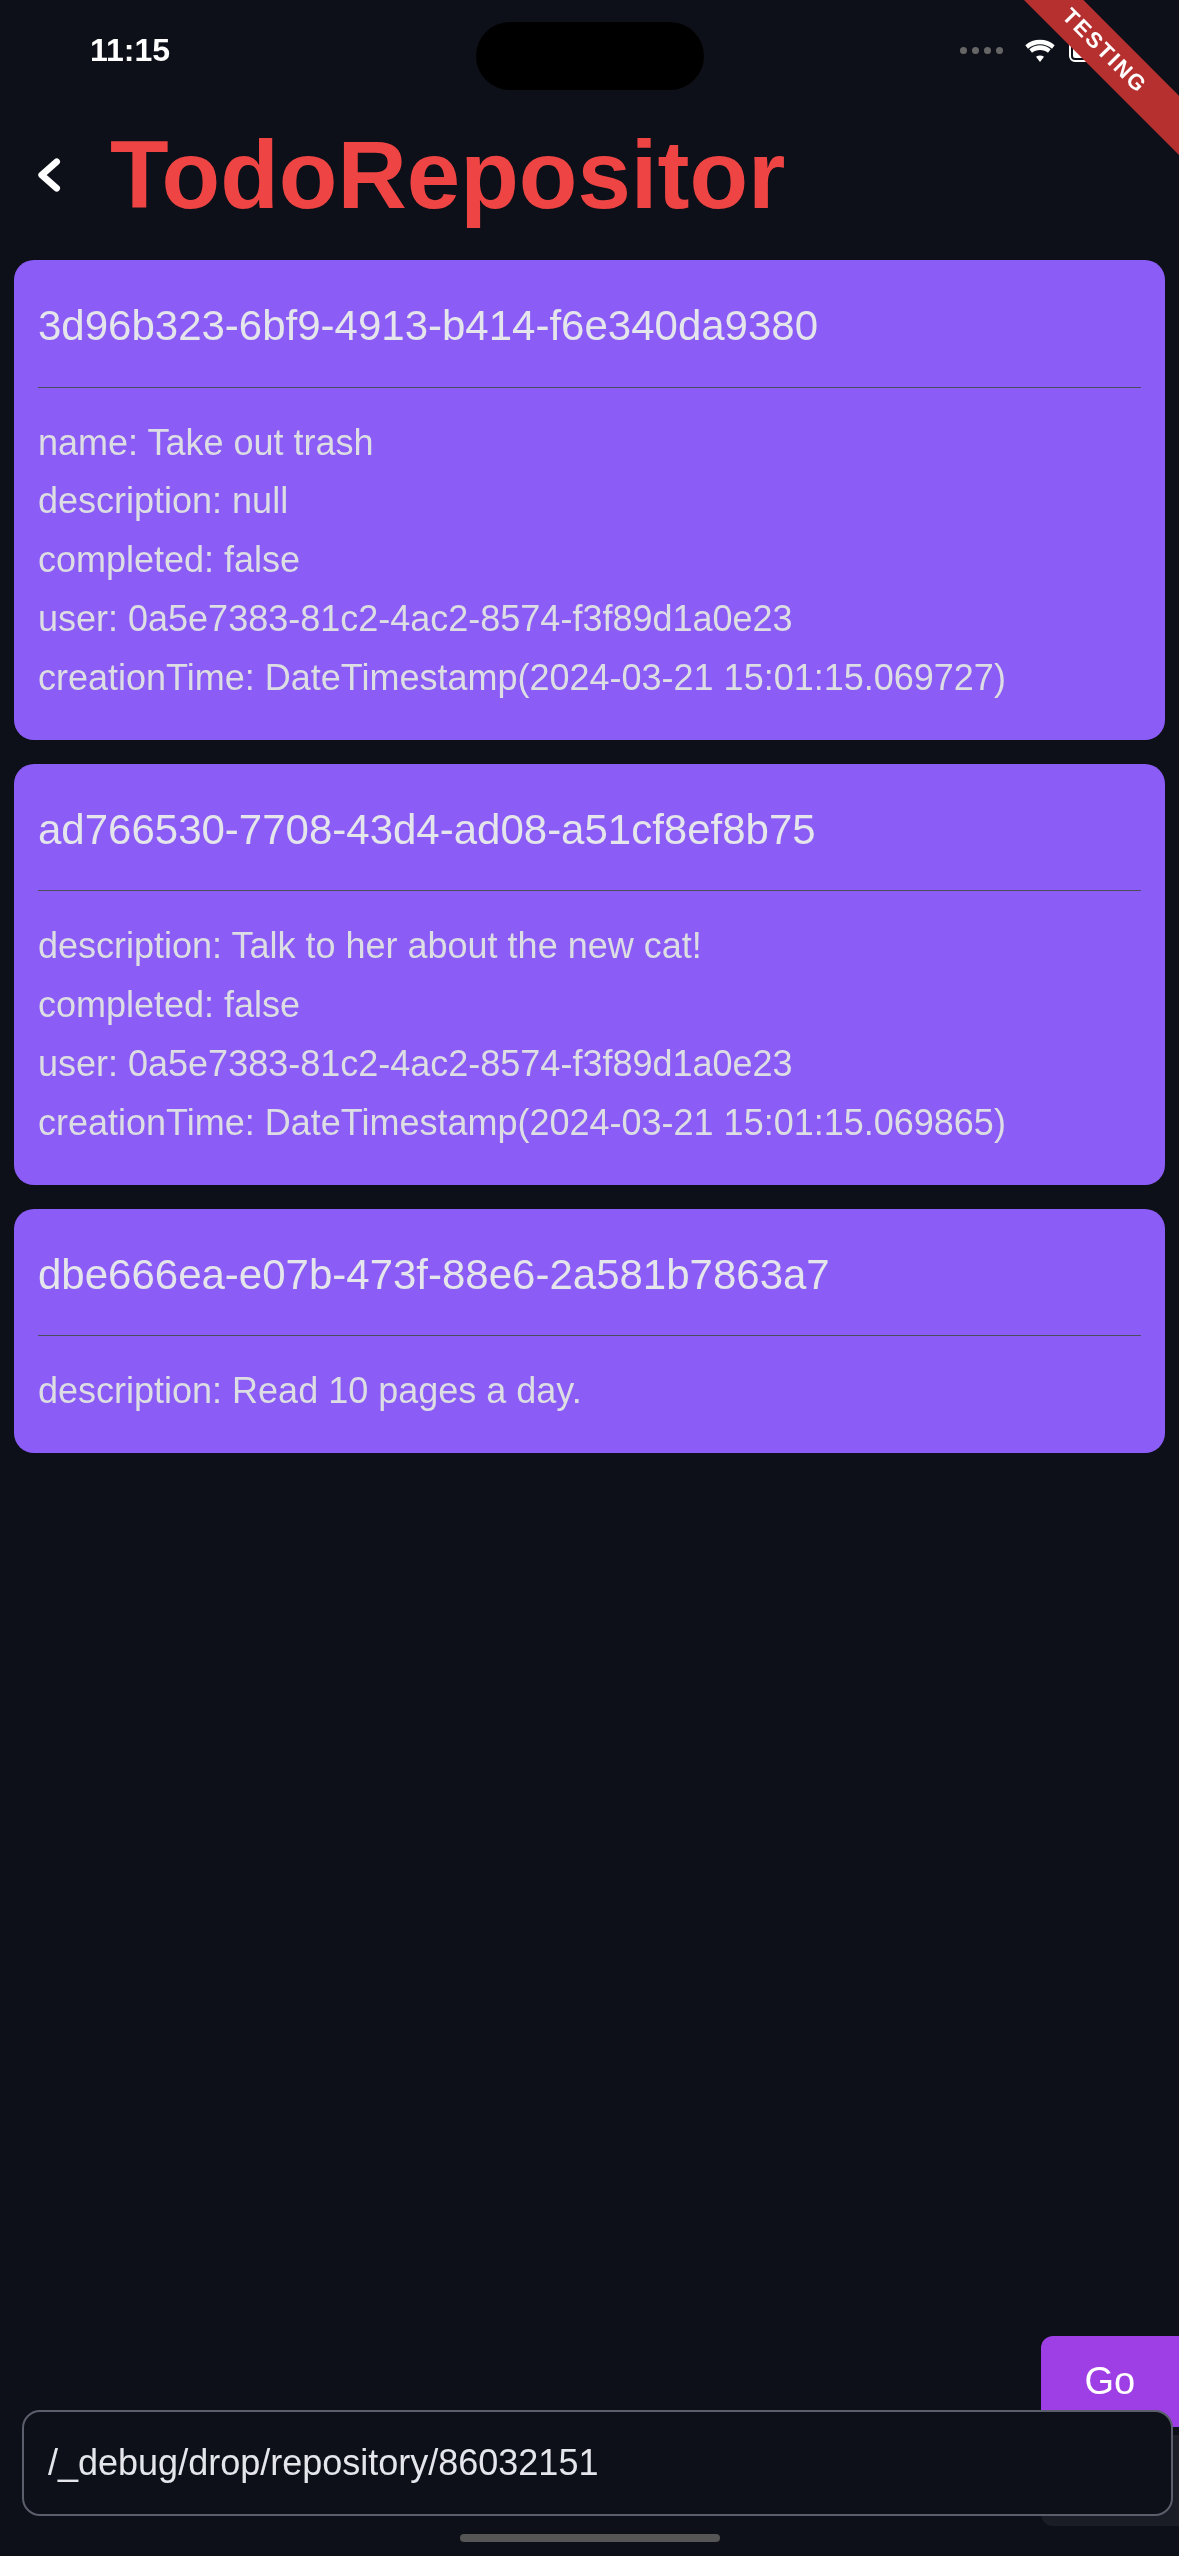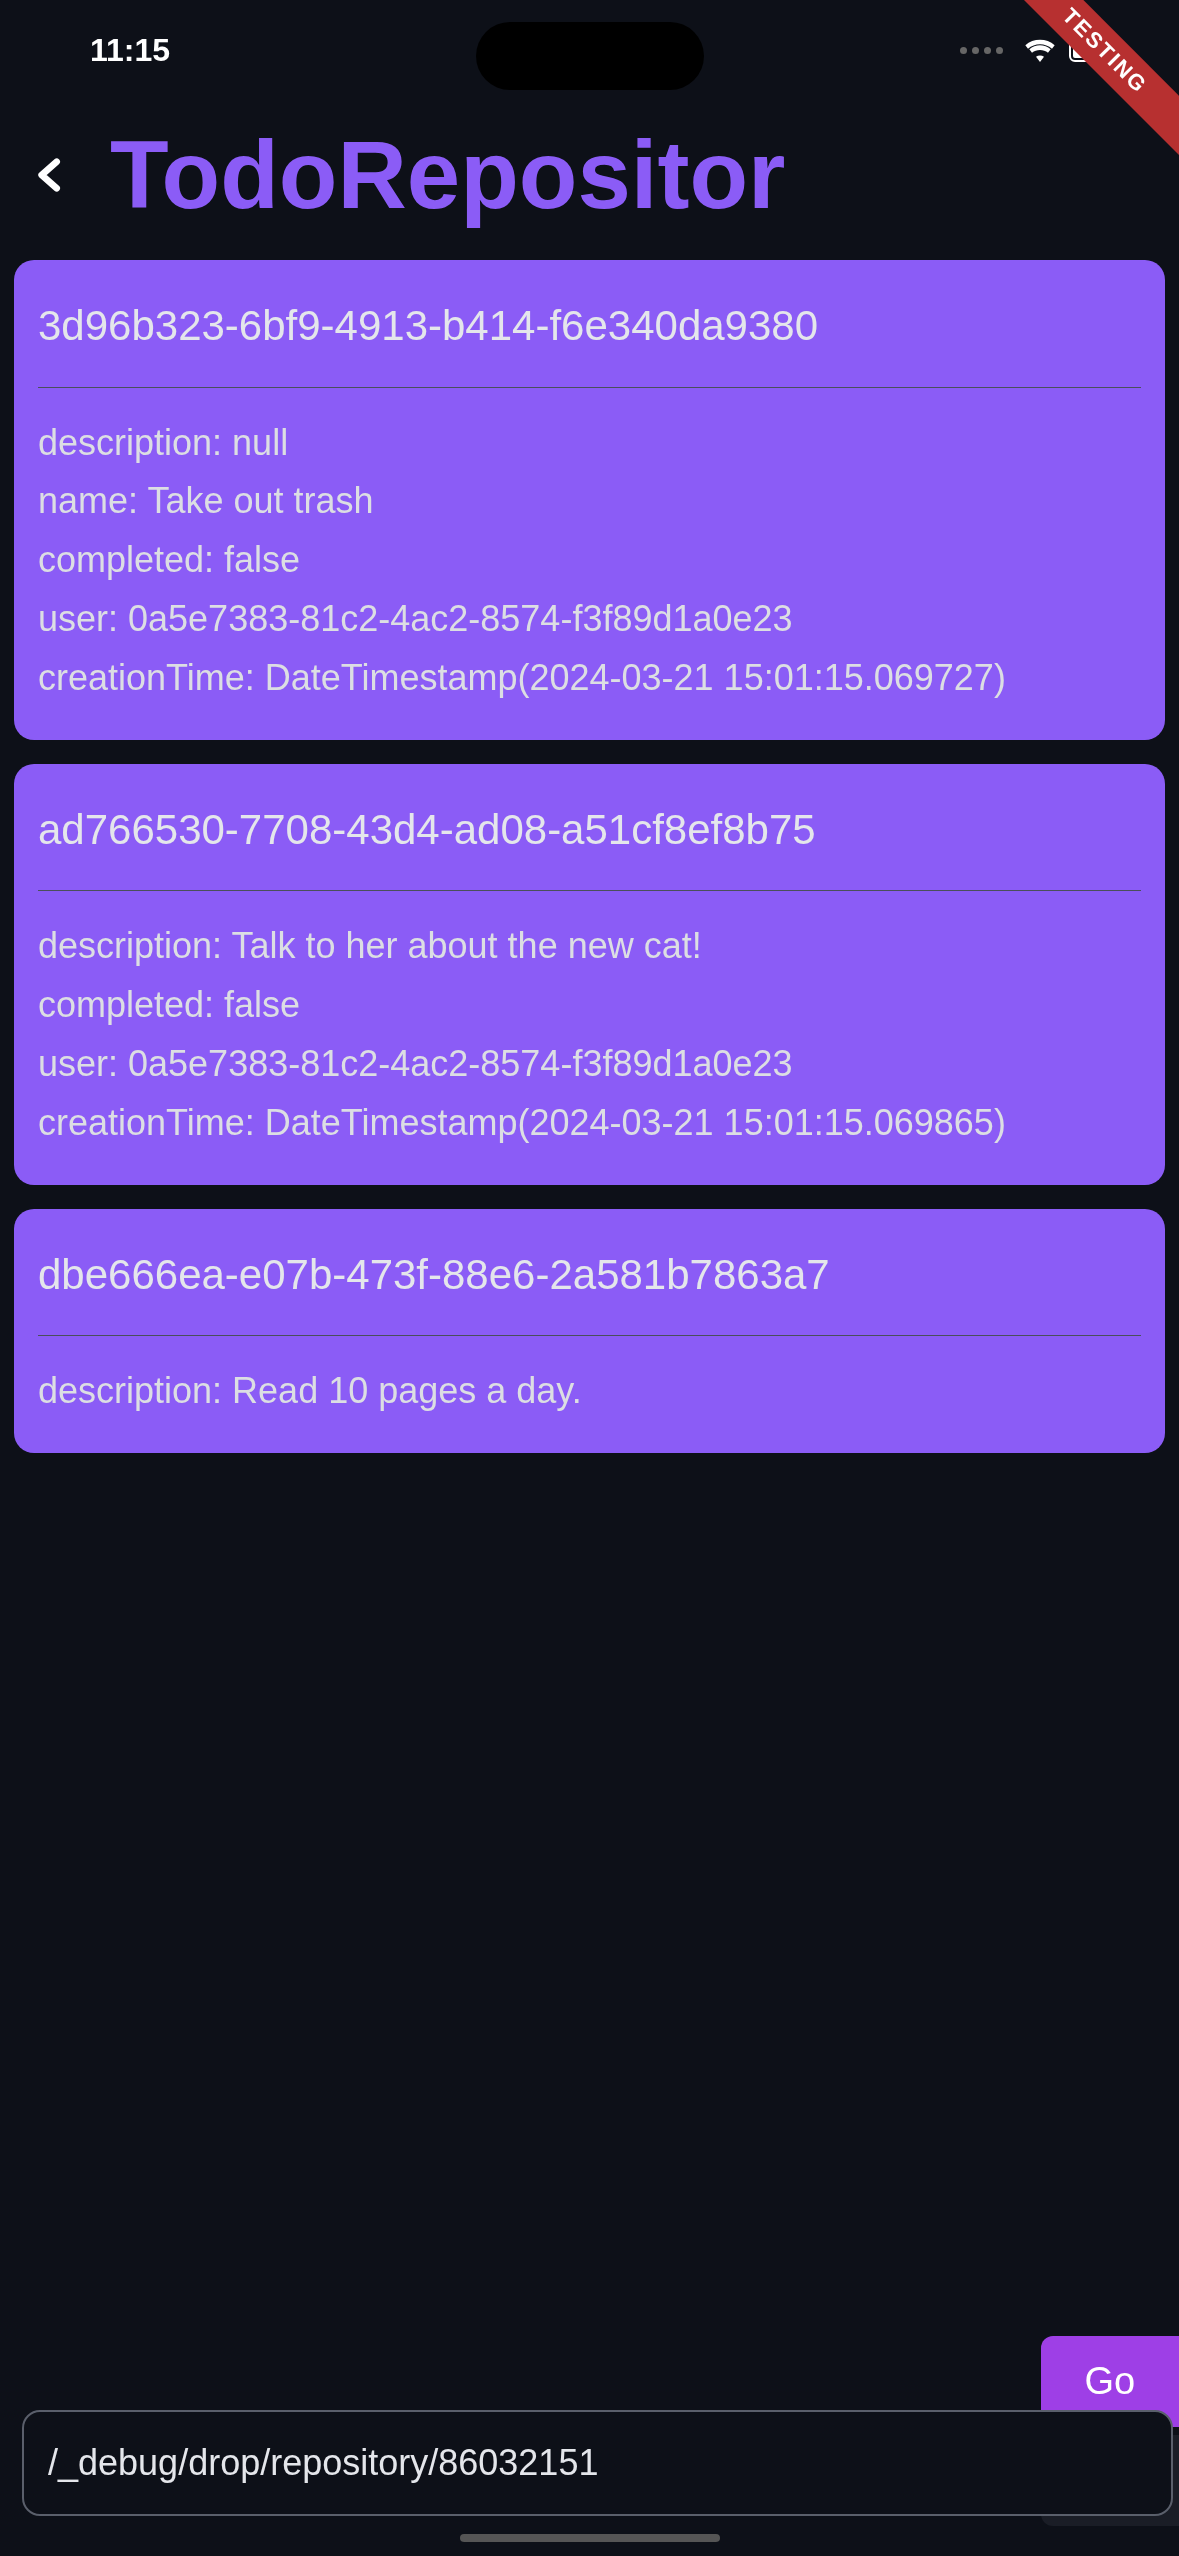--- a/index.html
+++ b/index.html
@@ -102,21 +102,21 @@
       overflow: hidden;
     }
     .back-chevron {
       width: 40px;
       height: 40px;
       flex-shrink: 0;
     }
     .page-title {
       font-size: 96px;
       font-weight: 700;
-      color: #8b5cf6;
+      color: #ef4444;
       white-space: nowrap;
     }
     .content {
       padding: 20px 14px;
       display: flex;
       flex-direction: column;
       gap: 24px;
     }
     .card {
       background: #8b5cf6;
@@ -231,22 +231,22 @@
   <svg class="back-chevron" viewBox="0 0 24 24" fill="none" stroke="#fff" stroke-width="4" stroke-linecap="round" stroke-linejoin="round">
     <polyline points="16 4 7 12 16 20"></polyline>
   </svg>
   <div class="page-title">TodoRepositor</div>
 </div>
 
 <div class="content">
   <div class="card">
     <div class="card-id">3d96b323-6bf9-4913-b414-f6e340da9380</div>
     <div class="card-fields">
+      <div class="field">name: Take out trash</div>
       <div class="field">description: null</div>
-      <div class="field">name: Take out trash</div>
       <div class="field">completed: false</div>
       <div class="field">user: 0a5e7383-81c2-4ac2-8574-f3f89d1a0e23</div>
       <div class="field">creationTime: DateTimestamp(2024-03-21 15:01:15.069727)</div>
     </div>
   </div>
 
   <div class="card">
     <div class="card-id">ad766530-7708-43d4-ad08-a51cf8ef8b75</div>
     <div class="card-fields">
       <div class="field">description: Talk to her about the new cat!</div>

